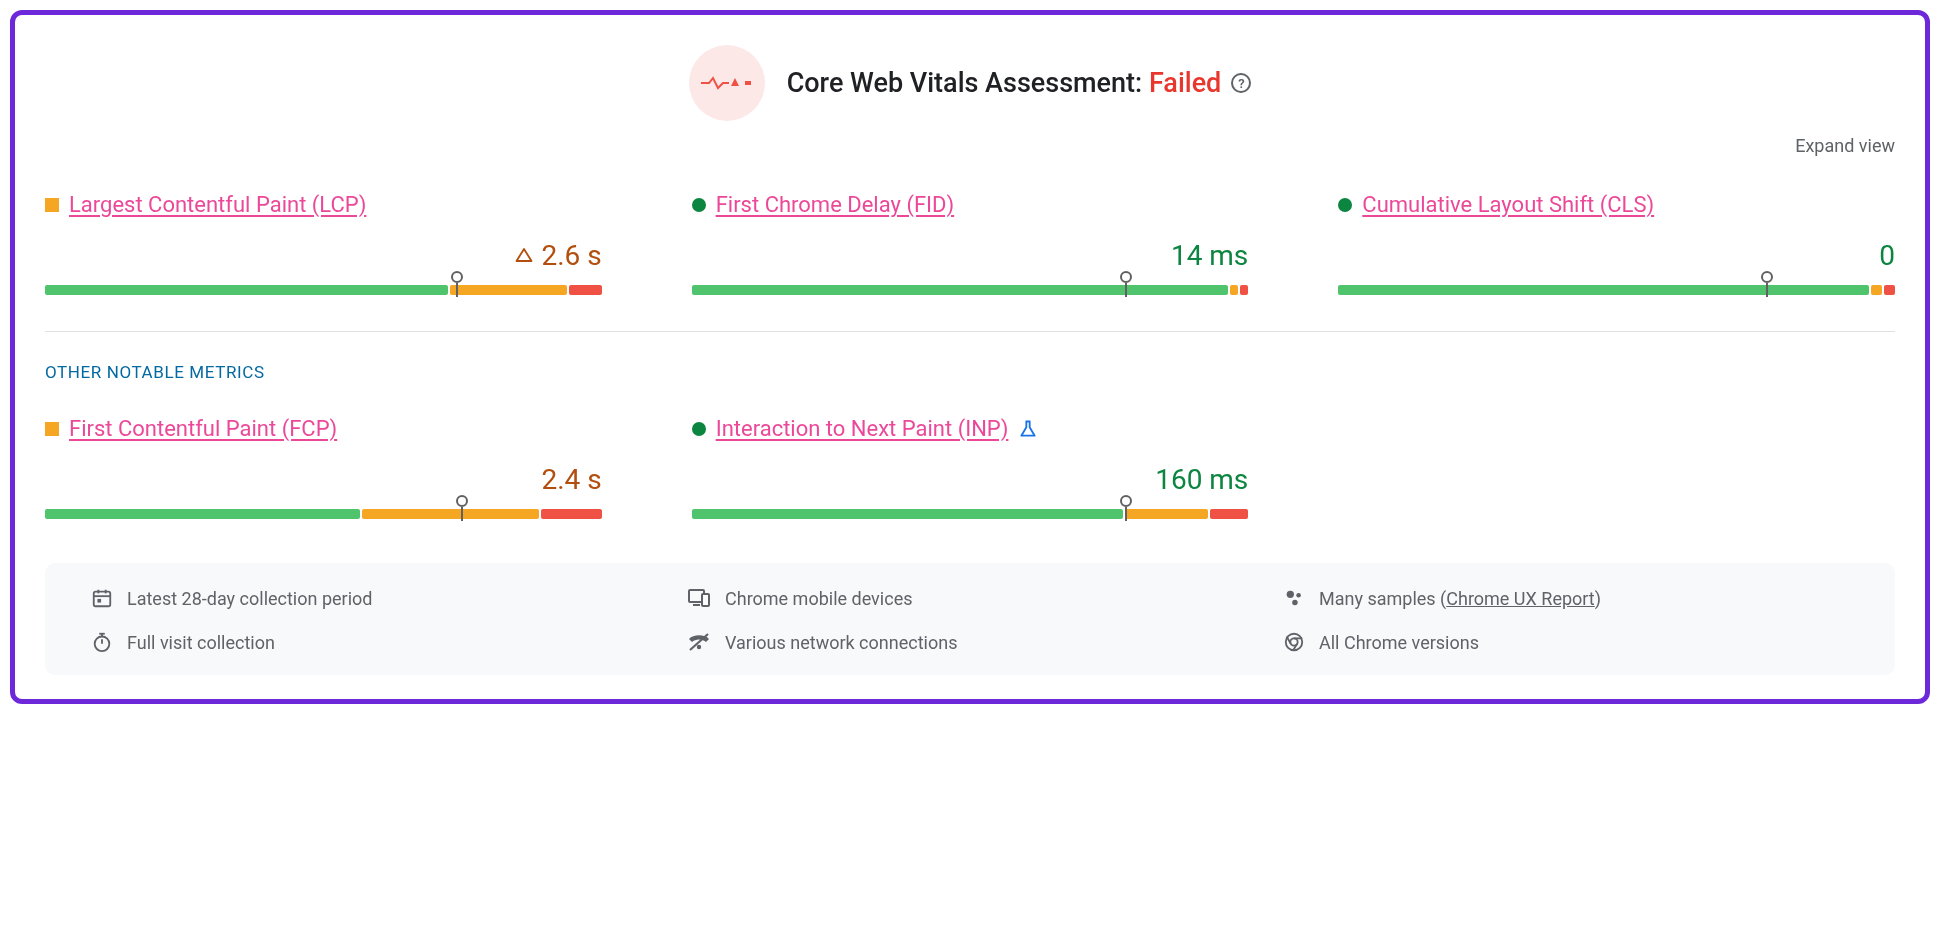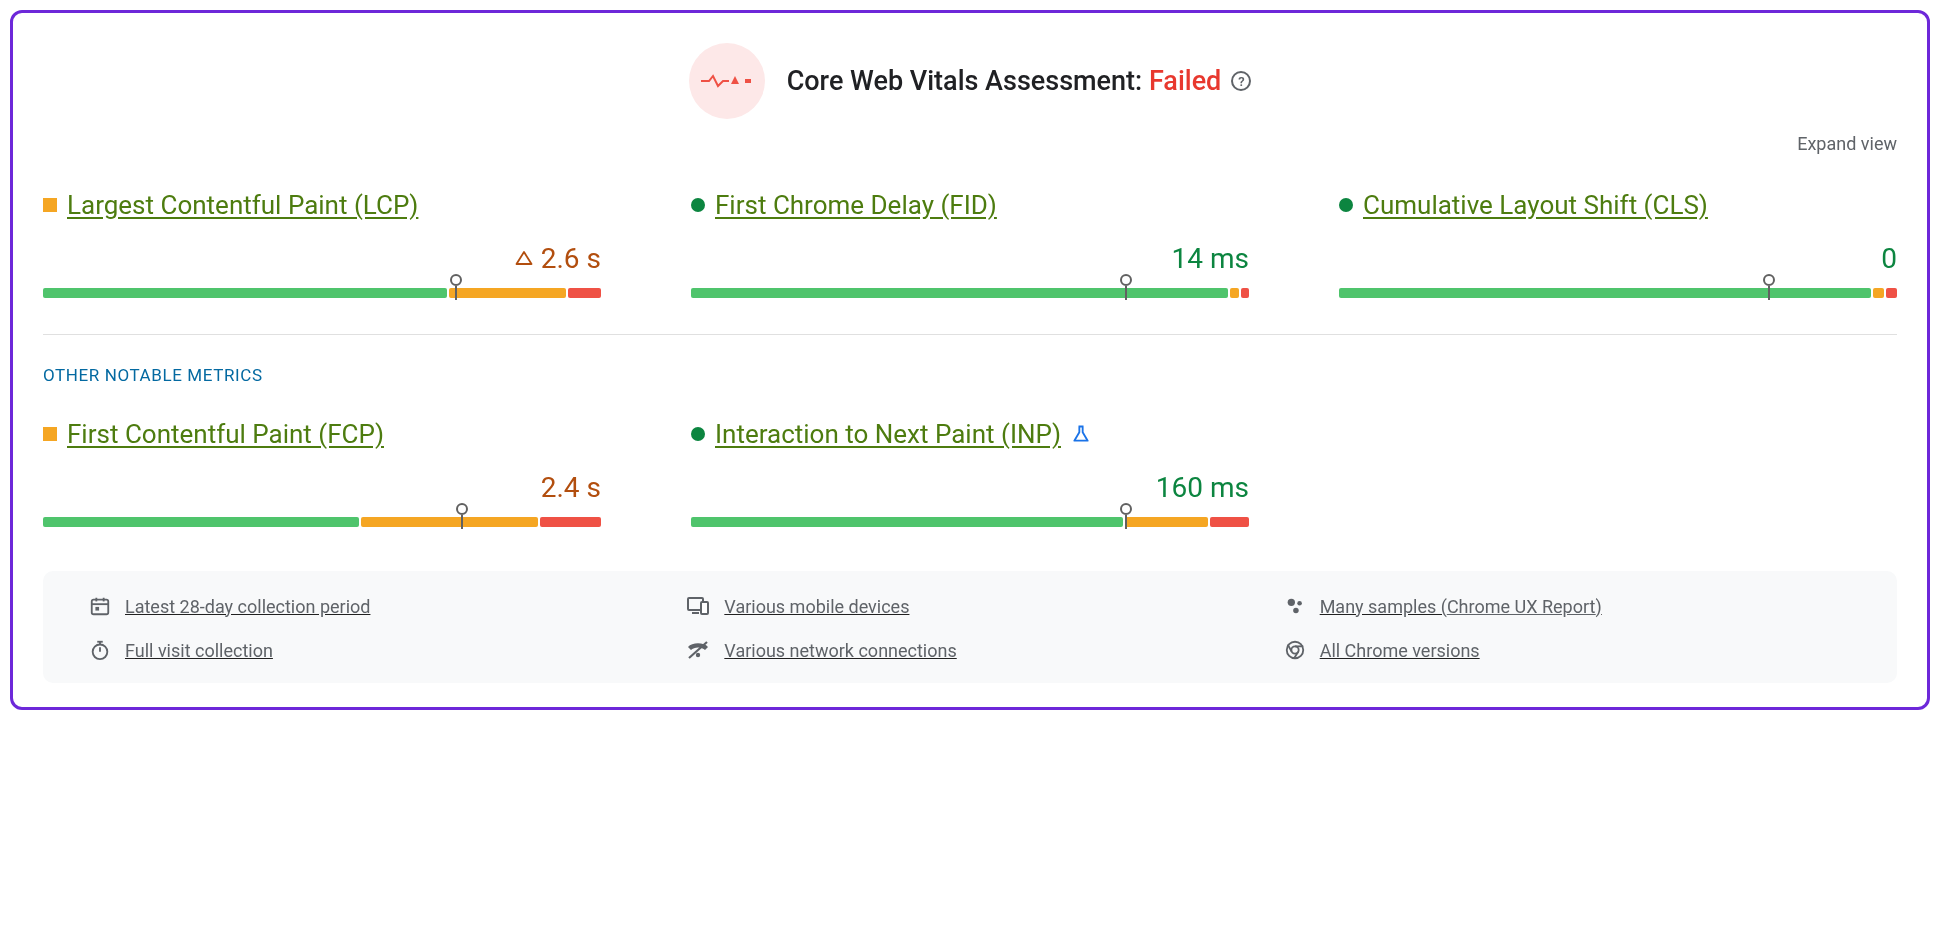--- a/index.html
+++ b/index.html
@@ -3,21 +3,21 @@
 <meta charset="utf-8">
 <style>
   * { box-sizing: border-box; margin: 0; padding: 0; }
   body {
     font-family: -apple-system, BlinkMacSystemFont, "Segoe UI", Roboto, Arial, sans-serif;
     background: #fff;
     color: #212121;
     padding: 10px;
   }
   .card {
-    border: 3px solid #6d28d9;
+    border: 5px solid #6d28d9;
     border-radius: 12px;
     padding: 30px 30px 24px 30px;
     max-width: 1920px;
     margin: 0 auto;
   }
   .header {
     display: flex;
     align-items: center;
     justify-content: center;
     gap: 22px;
@@ -85,22 +85,22 @@
     height: 14px;
     flex-shrink: 0;
   }
   .status-circle {
     width: 14px;
     height: 14px;
     border-radius: 50%;
     flex-shrink: 0;
   }
   .metric-name {
-    font-size: 26px;
-    color: #4d7c0f;
+    font-size: 22px;
+    color: #ec4899;
     text-decoration: underline;
     text-underline-offset: 3px;
     cursor: pointer;
   }
   .flask-icon {
     color: #1a73e8;
     flex-shrink: 0;
   }
   .metric-value-row {
     display: flex;
@@ -166,21 +166,20 @@
     background: #f8f9fa;
     border-radius: 10px;
     padding: 24px 46px 22px 46px;
     margin-top: 44px;
   }
   .footer-grid {
     display: grid;
     grid-template-columns: repeat(3, 1fr);
     row-gap: 22px;
     column-gap: 30px;
-    text-decoration: underline;
   }
   .footer-item {
     display: flex;
     align-items: center;
     gap: 14px;
     font-size: 18px;
     color: #5f6368;
   }
   .footer-item svg { flex-shrink: 0; }
   .underline { text-decoration: underline; cursor: pointer; }
@@ -312,21 +311,21 @@
             <rect x="7" y="13" width="4" height="4" fill="#5f6368" stroke="none"></rect>
           </svg>
         <span>Latest 28-day collection period</span>
       </div>
       <div class="footer-item">
         <svg width="24" height="22" viewBox="0 0 24 22" fill="none" stroke="#5f6368" stroke-width="2">
             <rect x="2" y="3" width="15" height="12" rx="1"></rect>
             <line x1="6" y1="18" x2="13" y2="18"></line>
             <rect x="15" y="7" width="7" height="12" rx="1" fill="#fff"></rect>
           </svg>
-        <span>Various mobile devices</span>
+        <span>Chrome mobile devices</span>
       </div>
       <div class="footer-item">
         <svg width="22" height="22" viewBox="0 0 24 24" fill="#5f6368">
             <circle cx="8" cy="8" r="4"></circle>
             <circle cx="17" cy="9" r="2.5"></circle>
             <circle cx="13" cy="17" r="3"></circle>
           </svg>
         <span>
           <span>Many samples (</span><span class="underline">Chrome UX Report</span><span>)</span>
         </span>

